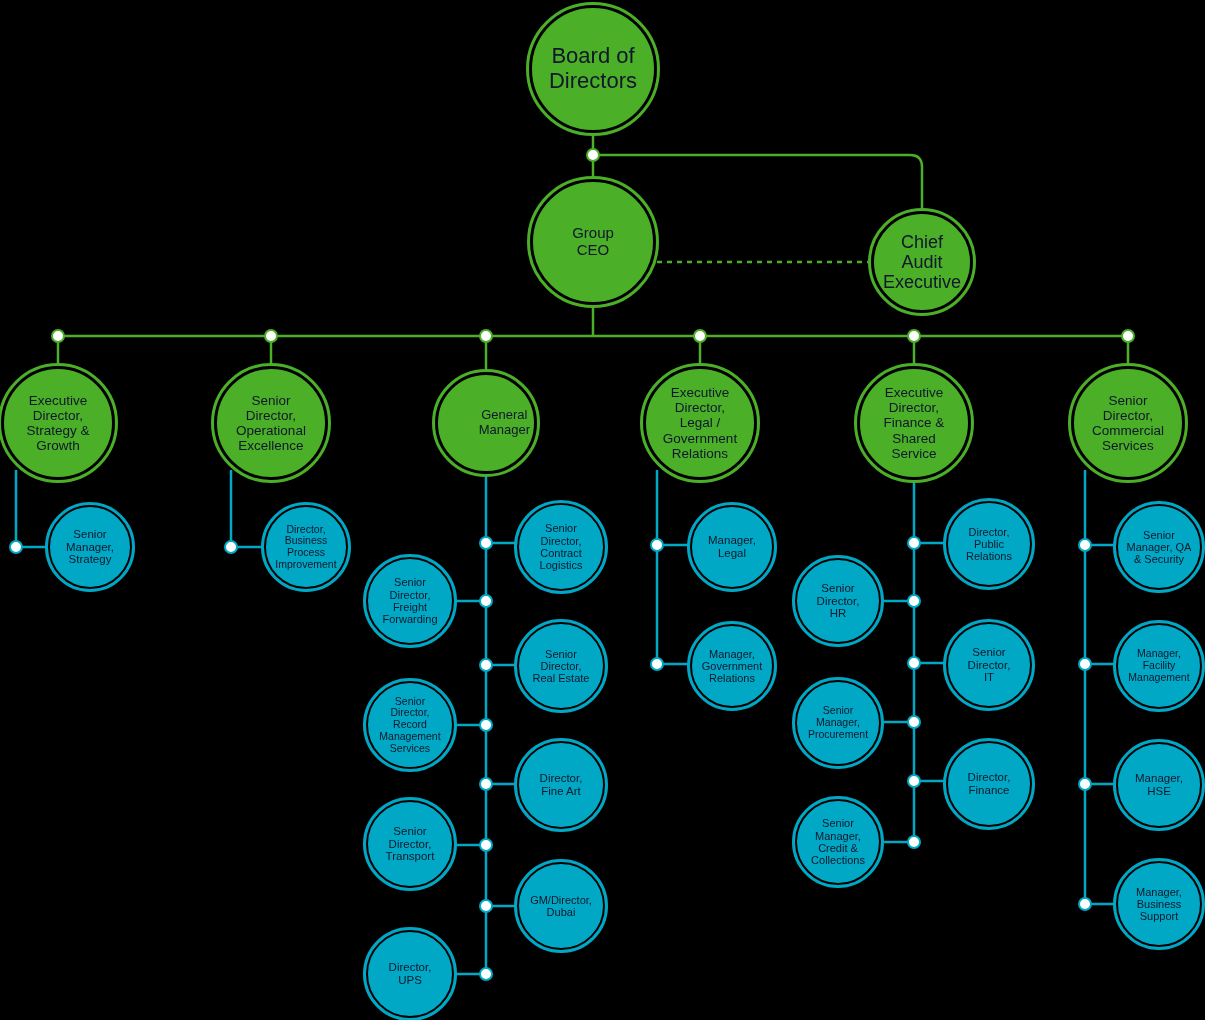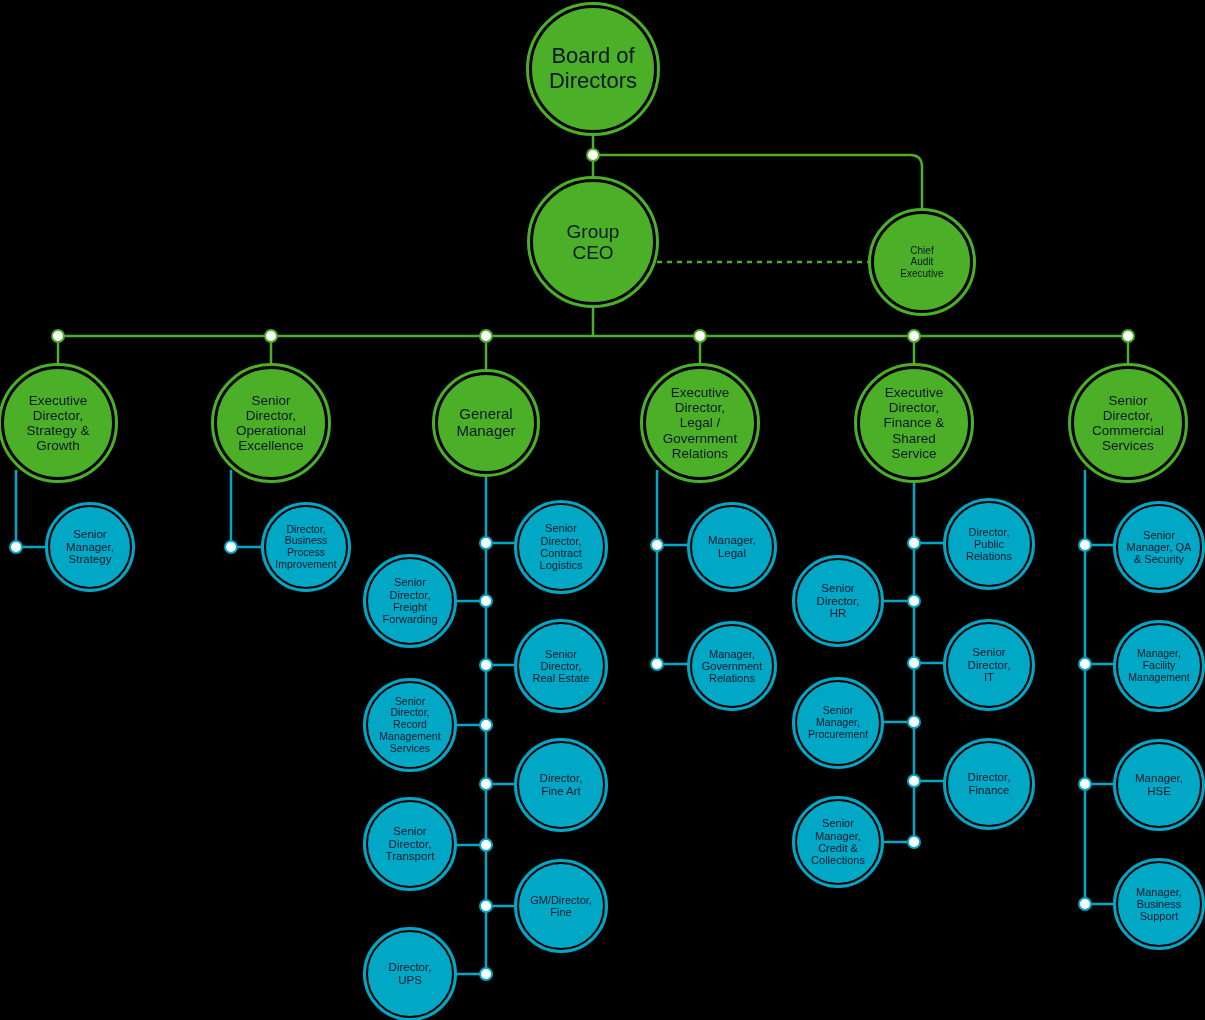--- a/index.html
+++ b/index.html
@@ -113,43 +113,43 @@
       <path d="M1085,664 L1116,664"></path>
       <path d="M1085,784 L1116,784"></path>
       <path d="M1085,904 L1116,904"></path>
     </g>
   </svg>
 
   <div class="node green" style="left: 593px; top: 69px; width: 128px; height: 128px; font-size: 22px;">
       <span class="lbl">Board of
 Directors</span>
     </div>
-  <div class="node green" style="left: 593px; top: 242px; width: 126px; height: 126px; font-size: 19px;">
+  <div class="node green" style="left: 593px; top: 242px; width: 126px; height: 126px; font-size: 15px;">
       <span class="lbl">Group
 CEO</span>
     </div>
-  <div class="node green" style="left: 922px; top: 262px; width: 102px; height: 102px; font-size: 10px; justify-content: center;">
+  <div class="node green" style="left: 922px; top: 262px; width: 102px; height: 102px; font-size: 18px; justify-content: center;">
       <span class="lbl">Chief
 Audit
 Executive</span>
     </div>
 
   <div class="node green" style="left: 58px; top: 423px; width: 114px; height: 114px; font-size: 13.5px;">
       <span class="lbl">Executive
 Director,
 Strategy &amp;
 Growth</span>
     </div>
   <div class="node green" style="left: 271px; top: 423px; width: 114px; height: 114px; font-size: 13.5px;">
       <span class="lbl">Senior
 Director,
 Operational
 Excellence</span>
     </div>
-  <div class="node green" style="left: 486px; top: 423px; width: 102px; height: 102px; font-size: 15px;">
+  <div class="node green" style="left: 486px; top: 423px; width: 102px; height: 102px; font-size: 13px; justify-content: flex-end;">
       <span class="lbl">General
 Manager</span>
     </div>
   <div class="node green" style="left: 700px; top: 423px; width: 114px; height: 114px; font-size: 13.5px;">
       <span class="lbl">Executive
 Director,
 Legal /
 Government
 Relations</span>
     </div>
@@ -207,21 +207,21 @@
       <span class="lbl">Director,
 Fine Art</span>
     </div>
   <div class="node blue" style="left: 410px; top: 844px; width: 88px; height: 88px; font-size: 11.5px;">
       <span class="lbl">Senior
 Director,
 Transport</span>
     </div>
   <div class="node blue" style="left: 561px; top: 906px; width: 88px; height: 88px; font-size: 11px;">
       <span class="lbl">GM/Director,
-Fine</span>
+Dubai</span>
     </div>
   <div class="node blue" style="left: 410px; top: 974px; width: 88px; height: 88px; font-size: 11.5px;">
       <span class="lbl">Director,
 UPS</span>
     </div>
 
   <div class="node blue" style="left: 732px; top: 547px; width: 84px; height: 84px; font-size: 11.5px;">
       <span class="lbl">Manager,
 Legal</span>
     </div>

